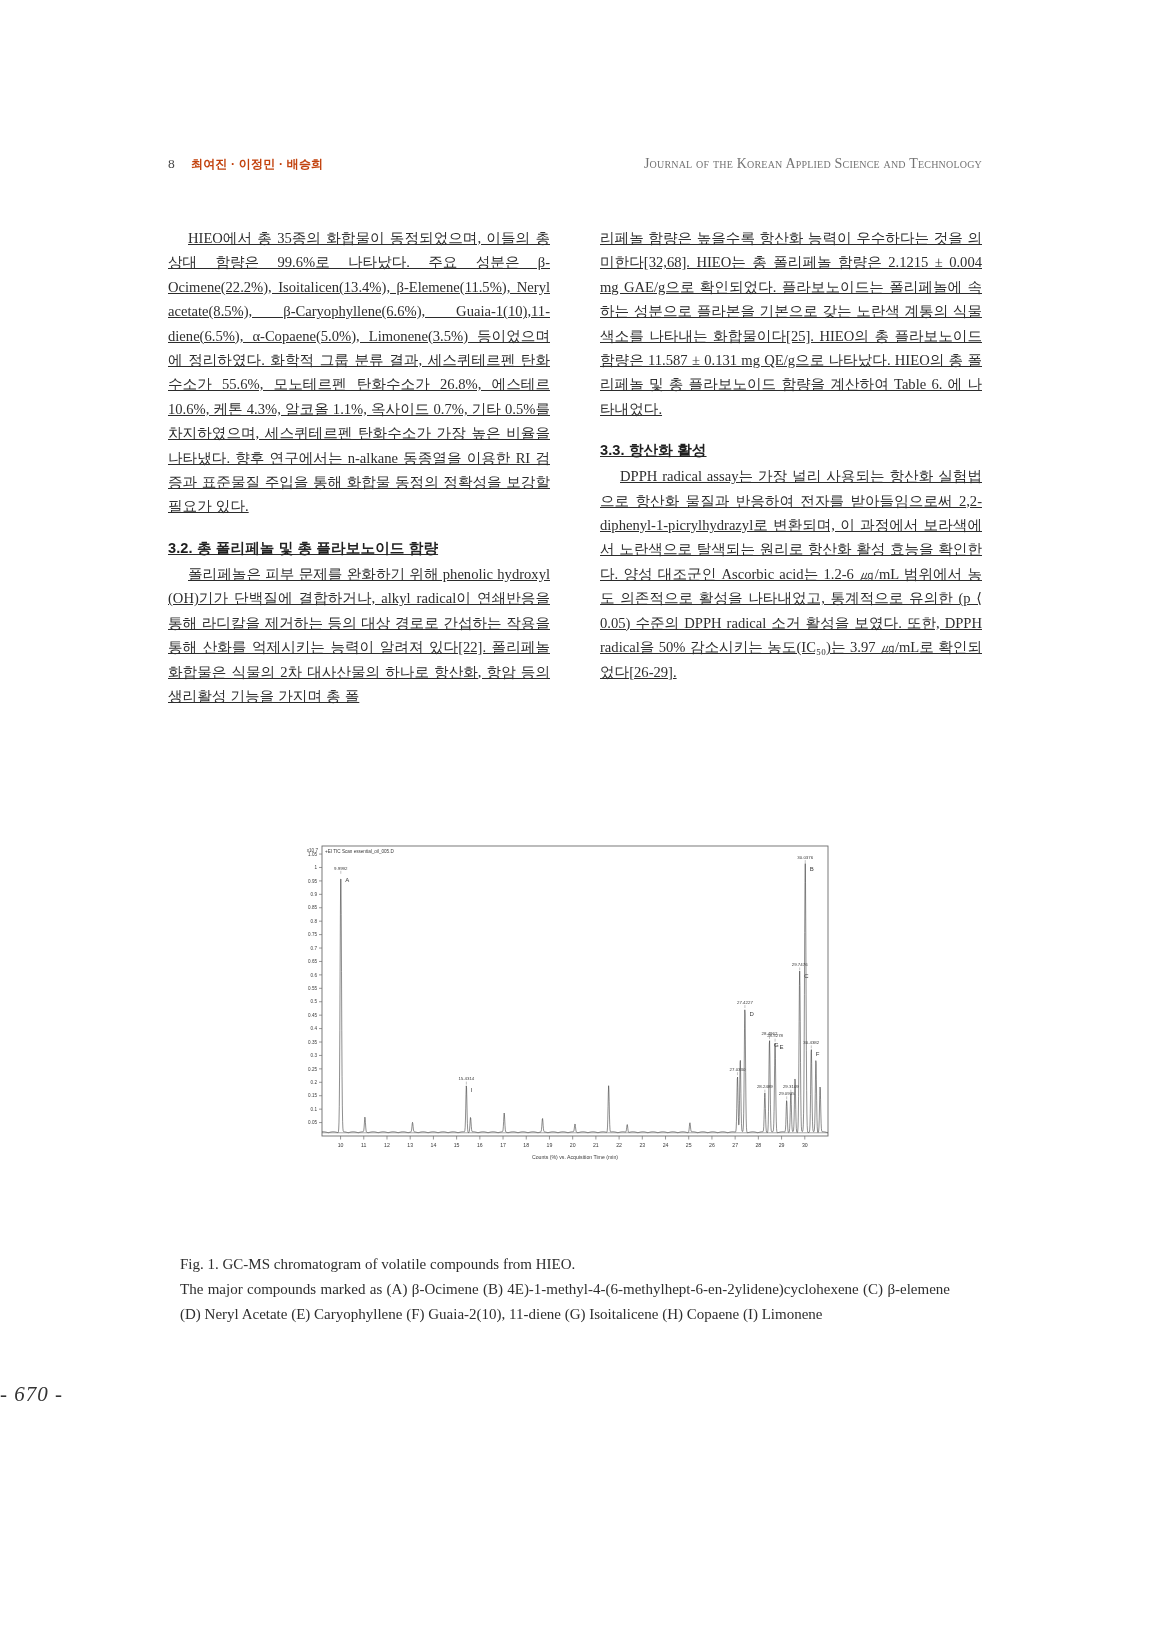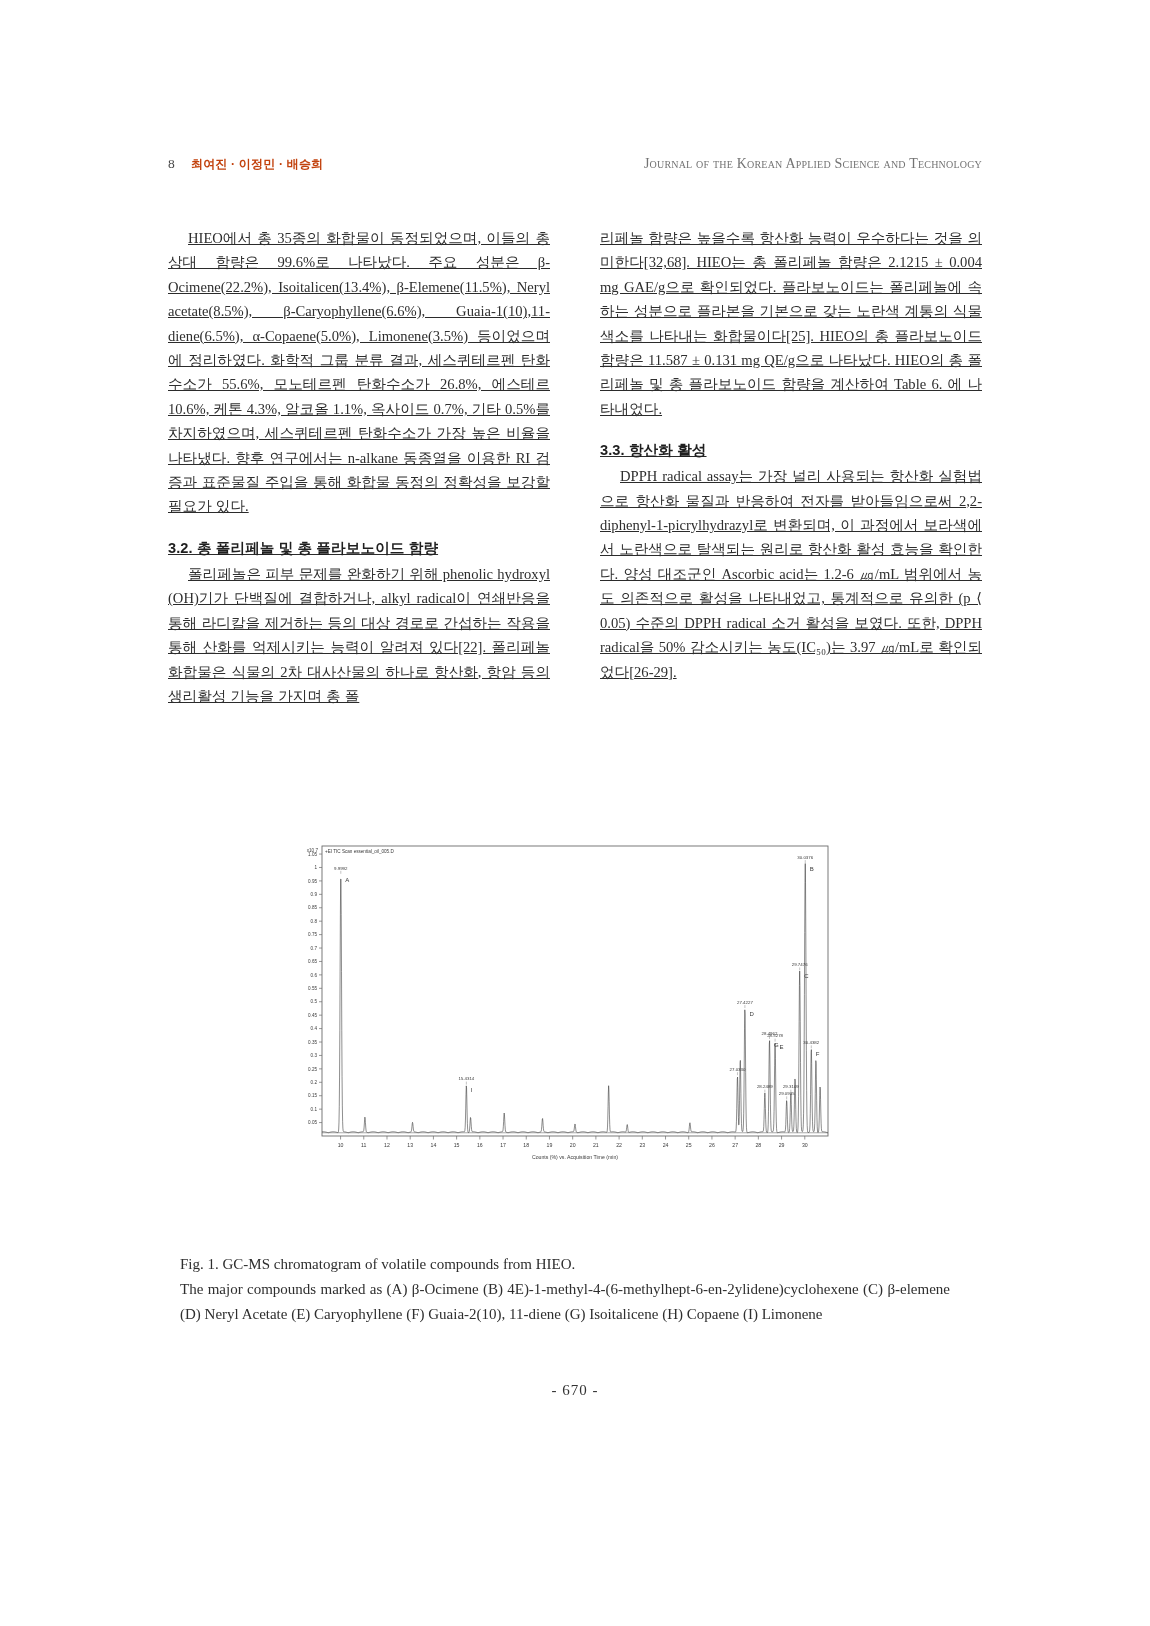--- a/index.html
+++ b/index.html
@@ -50,22 +50,22 @@
   .chart-outer{
     position:absolute;left:0;top:0;width:568px;height:368px;
     background:#fff;
   }
   .figcap{
     position:absolute;left:180px;top:1216px;width:770px;
     font-size:15px;line-height:25px;color:#2e2e2e;text-align:justify;margin-top:36px;
   }
   .figcap .l1{text-align:left;}
   .footer{
-    position:absolute;left:0;top:1382px;width:1150px;text-align:center;
-    font-size:15px;color:#333;letter-spacing:1px;
+    position:absolute;left:0;top:1382px;width:1150px;
+    font-size:21px;color:#333;letter-spacing:1px;font-style:italic;
   }
   svg text{font-family:"Liberation Sans","DejaVu Sans",sans-serif;fill:#3a3a3a;}
 </style>
 </head>
 <body>
 
 <div class="page">
 
   <div class="runhead">
     <div class="left">

